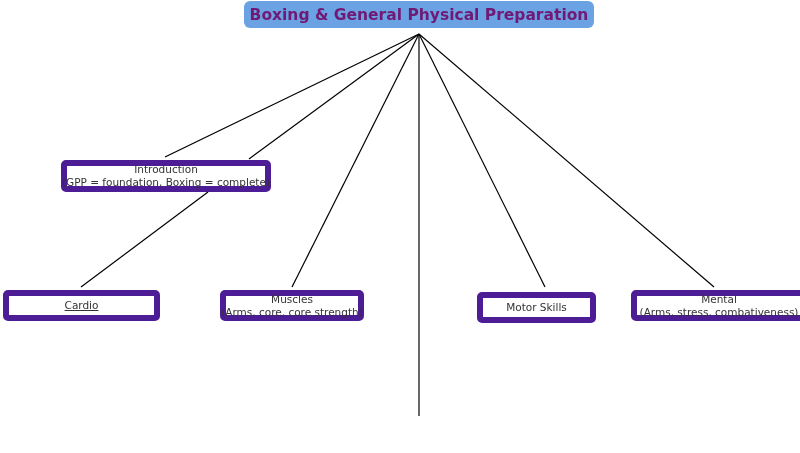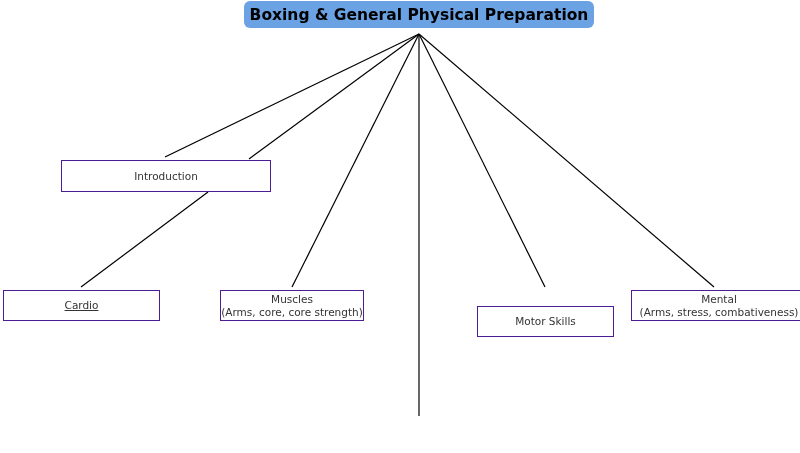--- a/index.html
+++ b/index.html
@@ -3,53 +3,54 @@
 <meta charset="utf-8">
 <style>
   html, body { margin: 0; padding: 0; background: #ffffff; }
   body { width: 800px; height: 453px; position: relative; overflow: hidden;
          font-family: "DejaVu Sans", sans-serif; }
   #edges { position: absolute; left: 0; top: 0; width: 800px; height: 453px; }
   .edge { stroke: #000000; stroke-width: 1.2; fill: none; }
   .root {
     position: absolute; left: 244px; top: 1px; width: 350px; height: 27px;
     border-radius: 6px; display: flex; align-items: center; justify-content: center;
-    font-weight: bold; font-size: 15.5px; color: #000000; box-sizing: border-box;
+    font-weight: bold; font-size: 15.5px; color: #701a75; box-sizing: border-box;
   }
   .node {
     position: absolute; box-sizing: border-box; background: #ffffff;
-    border: 1px solid #4c1d95; border-radius: 0;
+    border: 6px solid #4c1d95; border-radius: 5px;
     display: flex; flex-direction: column; align-items: center; justify-content: center;
     font-size: 10.5px; color: #333333; line-height: 13px; text-align: center;
     white-space: nowrap;
   }
   #n-intro { left: 61px; top: 160px; width: 210px; height: 32px; }
   #n-cardio { left: 3px; top: 290px; width: 157px; height: 31px; text-decoration: underline; }
   #n-muscles { left: 220px; top: 290px; width: 144px; height: 31px; text-align: right; }
-  #n-motor { left: 477px; top: 306px; width: 137px; height: 31px; }
+  #n-motor { left: 477px; top: 292px; width: 119px; height: 31px; }
   #n-mental { left: 631px; top: 290px; width: 176px; height: 31px; }
   #n-conclusion { left: 304px; top: 419px; width: 231px; height: 31px; margin-top: 36px; }
 </style>
 </head>
 <body>
 
 <svg id="edges" xmlns="http://www.w3.org/2000/svg">
   <line class="edge" x1="419" y1="34" x2="165" y2="157"></line>
   <line class="edge" x1="419" y1="34" x2="249" y2="159"></line>
   <line class="edge" x1="208" y1="192" x2="81" y2="287"></line>
   <line class="edge" x1="419" y1="34" x2="292" y2="287"></line>
   <line class="edge" x1="419" y1="34" x2="419" y2="416"></line>
   <line class="edge" x1="419" y1="34" x2="545" y2="287"></line>
   <line class="edge" x1="419" y1="34" x2="714" y2="287"></line>
 </svg>
 
 <div class="root" id="root-node" style="background: rgb(106, 162, 227);">Boxing &amp; General Physical Preparation</div>
 
 <div class="node" id="n-intro">
   <span>Introduction</span>
+  <span>(GPP = foundation, Boxing = complete)</span>
 </div>
 
 <div class="node" id="n-cardio">
   <span>Cardio</span>
 </div>
 
 <div class="node" id="n-muscles">
   <span>Muscles</span>
   <span>(Arms, core, core strength)</span>
 </div>

